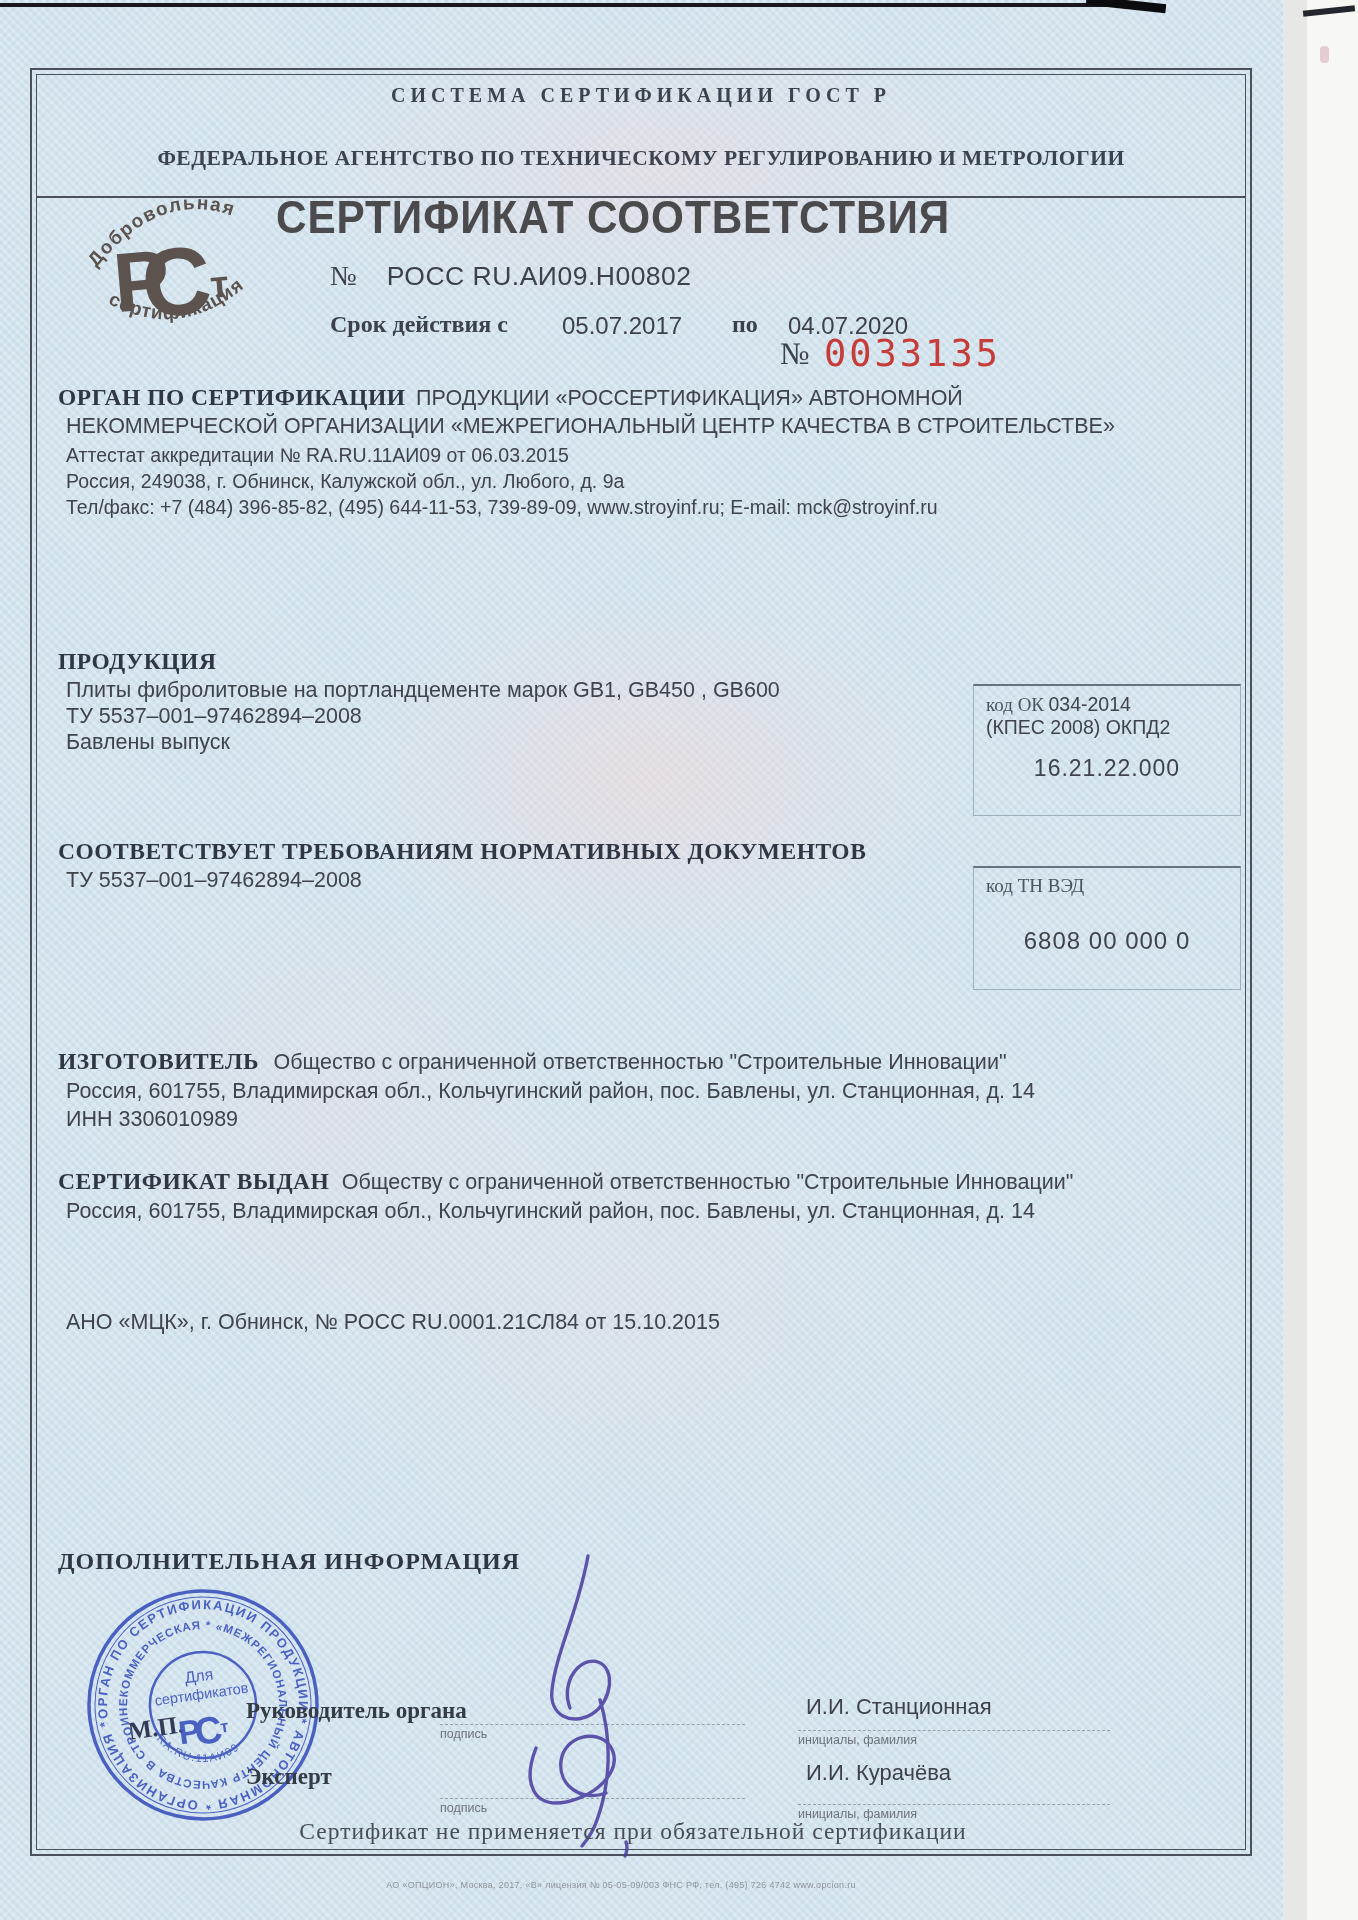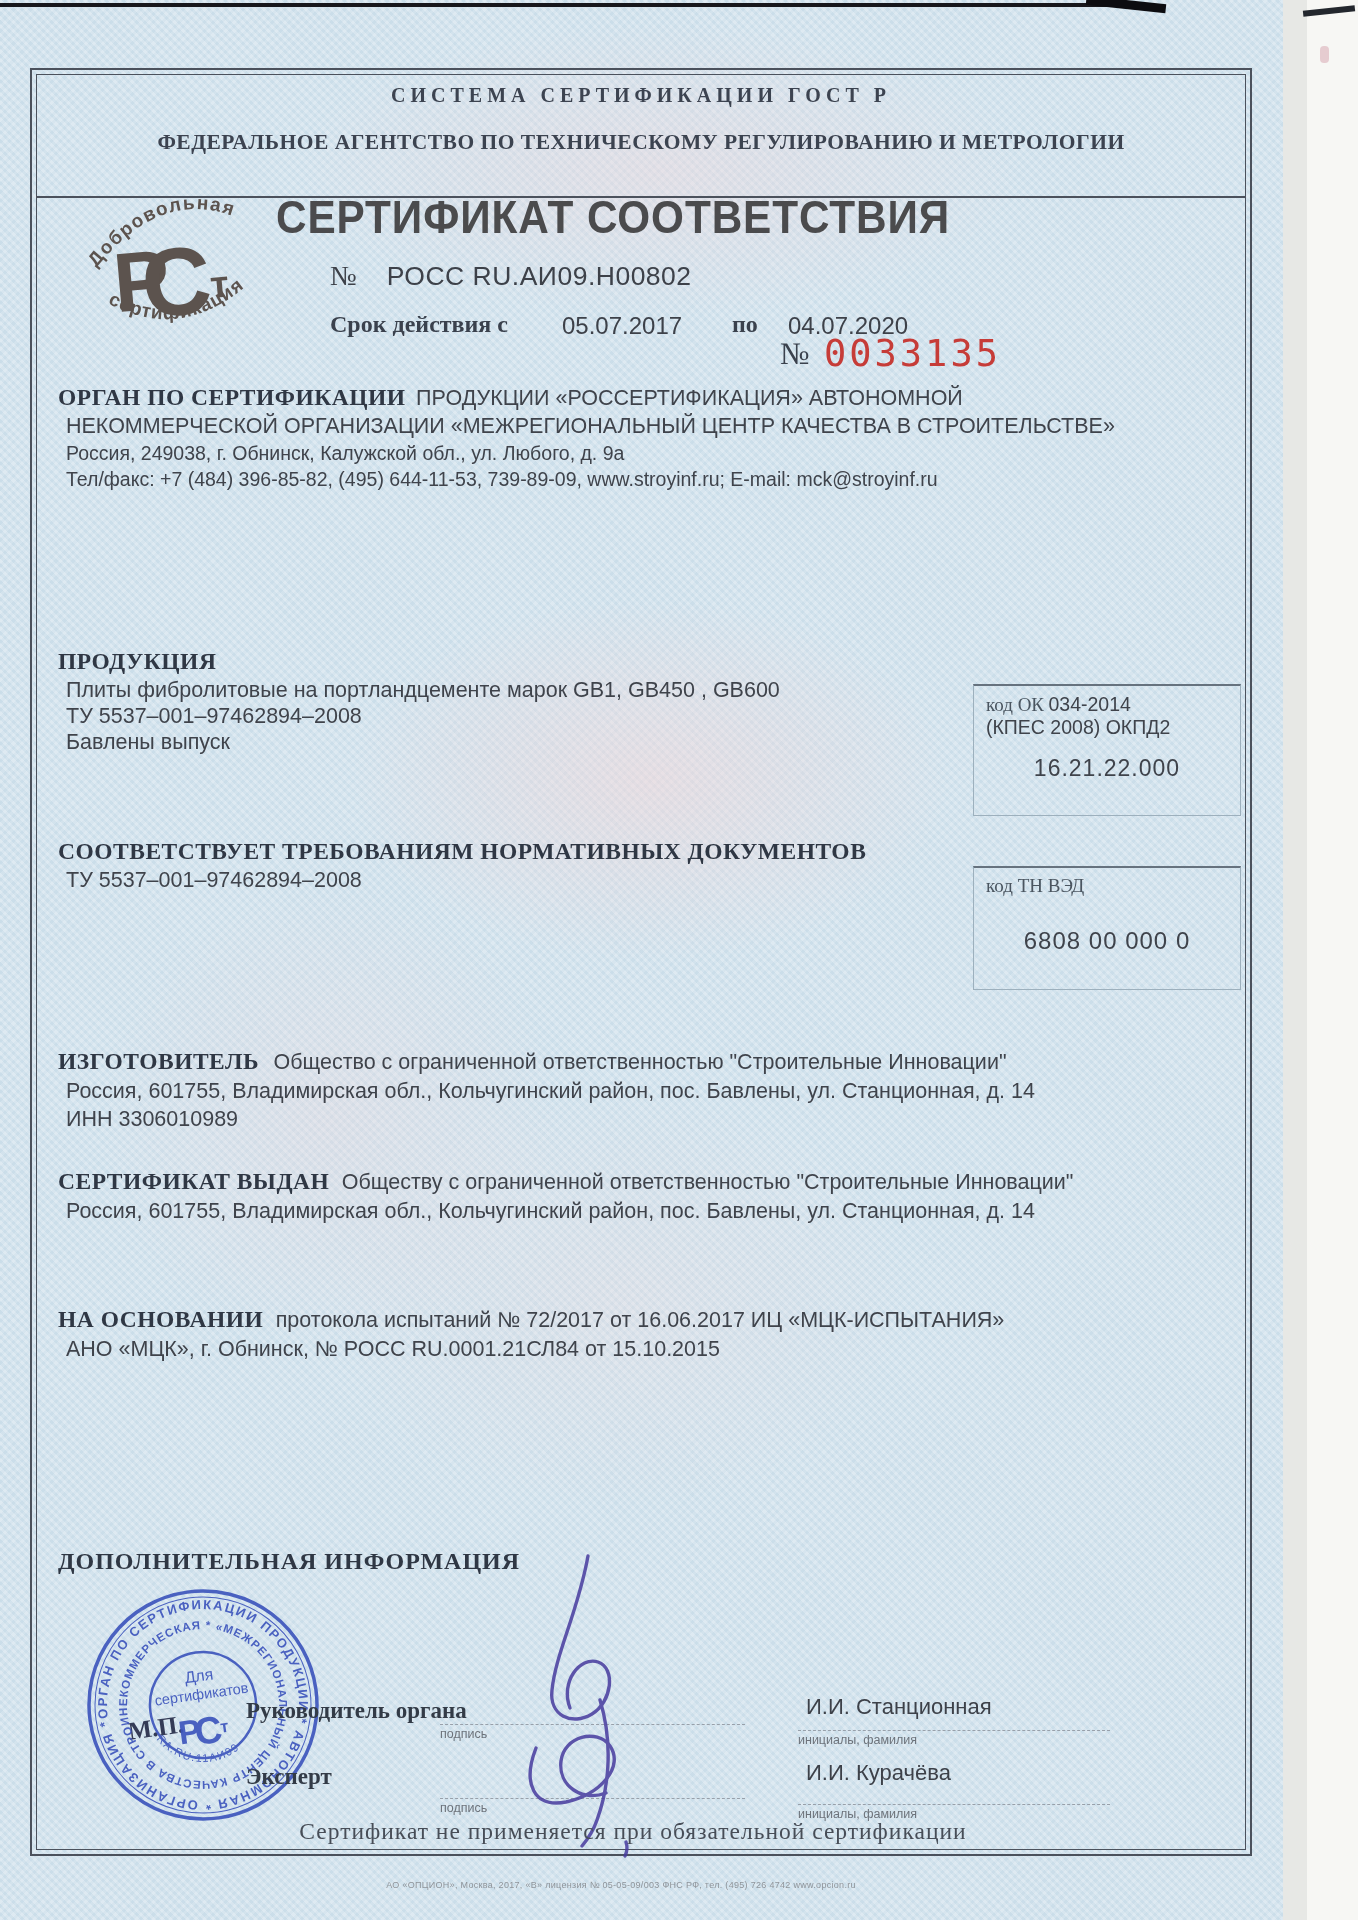--- a/index.html
+++ b/index.html
@@ -19,21 +19,21 @@
   .scan-topline{left:0;top:3px;width:1136px;height:4px;background:#17171c;}
   .scan-wedge{left:1086px;top:0;width:80px;height:9px;background:#0c0c10;transform:rotate(6deg);}
   .scan-dash{left:1303px;top:8px;width:52px;height:6px;background:#23272d;transform:rotate(-6deg);}
   .scan-pink{left:1320px;top:46px;width:9px;height:17px;background:#d8a9b2;border-radius:4px;opacity:.55;}
 
   .frame1{left:30px;top:68px;width:1222px;height:1788px;border:2px solid #4b515c;box-sizing:border-box;}
   .frame2{left:36px;top:74px;width:1210px;height:1776px;border:1px solid #4b515c;box-sizing:border-box;}
   .header-rule{left:36px;top:196px;width:1210px;height:0;border-top:2px solid #4b515c;}
   .hdr1{left:36px;top:84px;width:1210px;text-align:center;font-family:"Liberation Serif",serif;
         font-weight:bold;font-size:20px;letter-spacing:5px;color:#3c4350;}
-  .hdr2{left:36px;top:130px;width:1210px;text-align:center;font-family:"Liberation Serif",serif;
+  .hdr2{left:36px;top:146px;width:1210px;text-align:center;font-family:"Liberation Serif",serif;
         font-weight:bold;font-size:21.5px;letter-spacing:.5px;color:#3c4350;}
 
   .doc-title{left:276px;top:189px;font-size:47px;font-weight:bold;color:#4b4b4d;white-space:nowrap;
         letter-spacing:1px;transform:scaleX(.9);transform-origin:left top;}
 
   .num-line{left:330px;top:260px;color:#3d4149;}
   .num-line .no{font-family:"Liberation Serif",serif;font-size:28px;}
   .num-line .val{font-size:26.5px;margin-left:30px;letter-spacing:.5px;}
 
   .validity-label{left:330px;top:311px;font-family:"Liberation Serif",serif;font-weight:bold;font-size:24px;color:#3a414d;}
@@ -116,20 +116,21 @@
 
 <div class="abs blank-no-label">№</div>
 <div class="abs blank-no-value">0033135</div>
 
 <div class="abs" style="left:58px;top:384px;width:1160px;">
   <div>
     <span class="sec-label">ОРГАН ПО СЕРТИФИКАЦИИ</span>
     <span class="body-txt" style="margin-left:6px;">ПРОДУКЦИИ «РОССЕРТИФИКАЦИЯ» АВТОНОМНОЙ</span>
   </div>
   <div class="body-txt" style="margin:3px 0 0 8px;">НЕКОММЕРЧЕСКОЙ ОРГАНИЗАЦИИ «МЕЖРЕГИОНАЛЬНЫЙ ЦЕНТР КАЧЕСТВА В СТРОИТЕЛЬСТВЕ»</div>
+  <div class="body-sm" style="margin:5px 0 0 8px;">Аттестат аккредитации № RA.RU.11АИ09 от 06.03.2015</div>
   <div class="body-sm" style="margin:3px 0 0 8px;">Россия, 249038, г. Обнинск, Калужской обл., ул. Любого, д. 9а</div>
   <div class="body-sm" style="margin:3px 0 0 8px;">Тел/факс: +7 (484) 396-85-82, (495) 644-11-53, 739-89-09, www.stroyinf.ru; E-mail: mck@stroyinf.ru</div>
 </div>
 
 <div class="abs sec-label" style="left:58px;top:648px;">ПРОДУКЦИЯ</div>
 <div class="abs body-txt" style="left:66px;top:678px;">Плиты фибролитовые на портландцементе марок GB1, GB450 , GB600</div>
 <div class="abs body-txt" style="left:66px;top:704px;">ТУ 5537–001–97462894–2008</div>
 <div class="abs body-txt" style="left:66px;top:730px;">Бавлены выпуск</div>
 
 <div class="abs codebox" style="left:973px;top:684px;height:132px;">
@@ -160,24 +161,20 @@
 
 <div class="abs" style="left:58px;top:1168px;width:1160px;">
   <div>
     <span class="sec-label">СЕРТИФИКАТ ВЫДАН</span>
     <span class="body-txt" style="margin-left:8px;">Обществу с ограниченной ответственностью "Строительные Инновации"</span>
   </div>
   <div class="body-txt" style="margin:4px 0 0 8px;">Россия, 601755, Владимирская обл., Кольчугинский район, пос. Бавлены, ул. Станционная, д. 14</div>
 </div>
 
 <div class="abs" style="left:58px;top:1306px;width:1160px;">
-  <div>
-    <span class="sec-label">НА ОСНОВАНИИ</span>
-    <span class="body-txt" style="margin-left:8px;">протокола испытаний № 72/2017 от 16.06.2017 ИЦ «МЦК-ИСПЫТАНИЯ»</span>
-  </div>
   <div class="body-txt" style="margin:4px 0 0 8px;">АНО «МЦК», г. Обнинск, № РОСС RU.0001.21СЛ84 от 15.10.2015</div>
 </div>
 
 <div class="abs sec-label" style="left:58px;top:1548px;font-size:24px;letter-spacing:1px;">ДОПОЛНИТЕЛЬНАЯ ИНФОРМАЦИЯ</div>
 
 <div class="abs mp-mark">М.П.</div>
 
 <svg class="abs stamp-svg" width="262" height="262" viewBox="-131 -131 262 262">
   <defs>
     <path id="stampRing1" d="M -96 0 A 96 96 0 1 1 96 0 A 96 96 0 1 1 -96 0" fill="none"></path>

